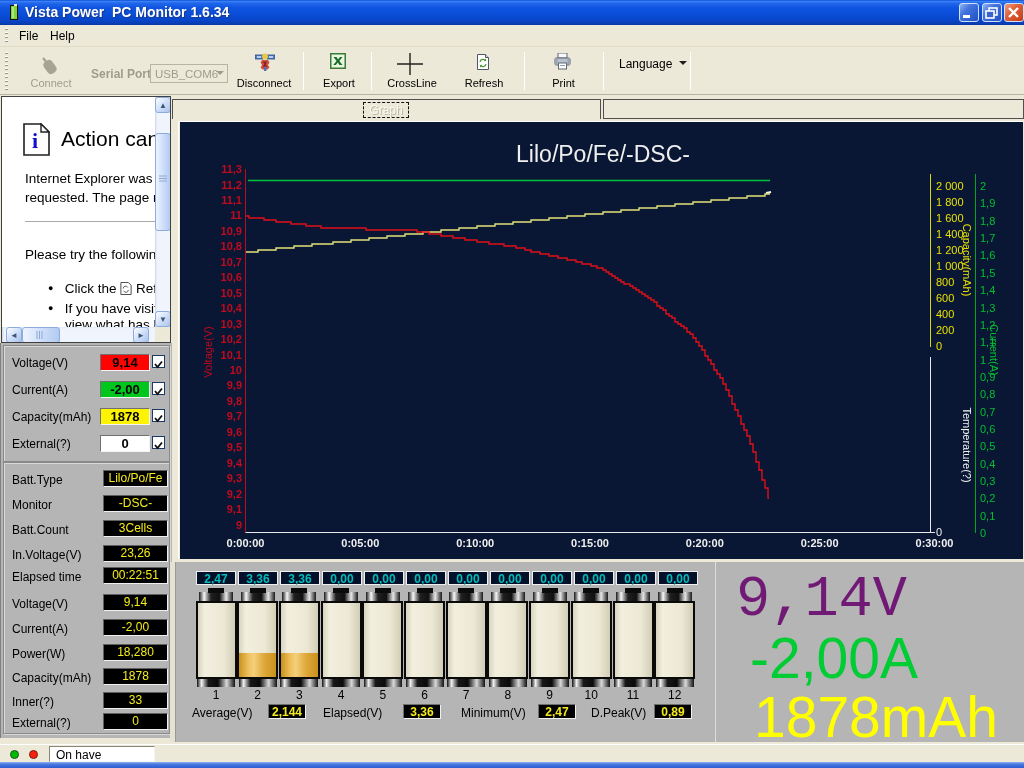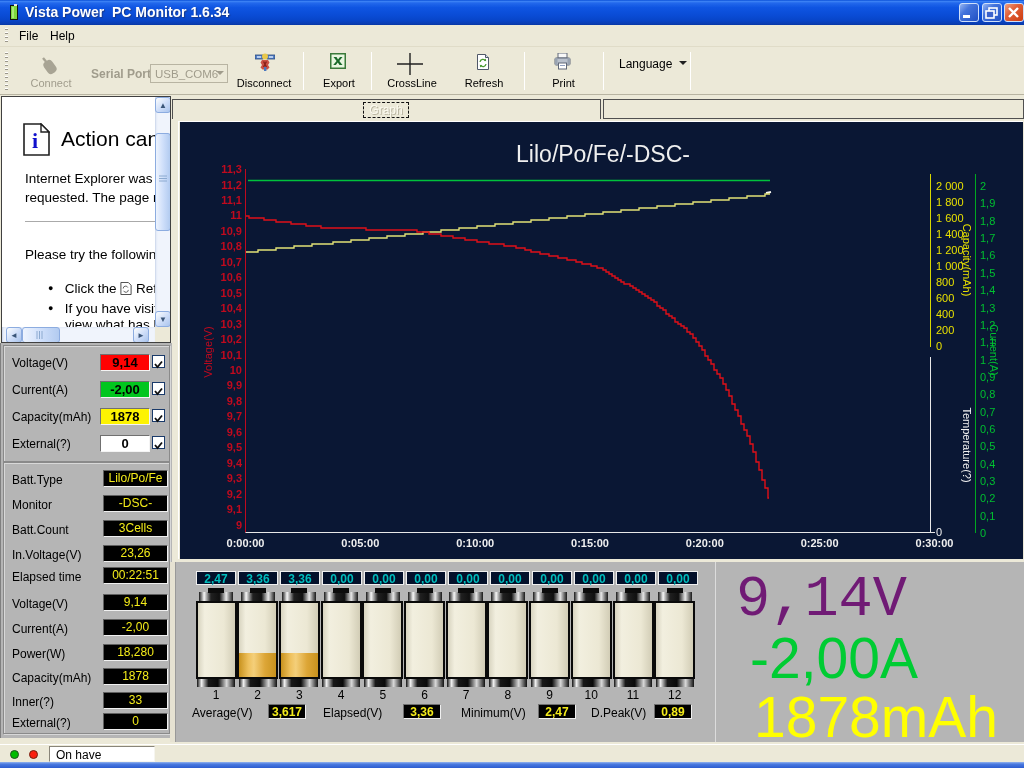--- a/index.html
+++ b/index.html
@@ -351,21 +351,21 @@
   <div class="bterm" style="left:444.0px;top:30px;width:34px;"></div>
   <div class="bnub" style="left:453.0px;top:26px;width:16px;"></div>
   <div class="bcap" style="left:442.0px;top:117px;width:38px;"></div>
   <div class="bnum" style="left:440.5px;top:126px;">11</div>
   <div class="batt" style="left:482.2px;top:39px;"></div>
   <div class="bterm" style="left:485.7px;top:30px;width:34px;"></div>
   <div class="bnub" style="left:494.7px;top:26px;width:16px;"></div>
   <div class="bcap" style="left:483.7px;top:117px;width:38px;"></div>
   <div class="bnum" style="left:482.2px;top:126px;">12</div>
   <div class="statlabel" style="left:20px;top:144px;">Average(V)</div>
-  <div class="statbox" style="left:96px;top:142px;width:38px;">3,617</div>
+  <div class="statbox" style="left:96px;top:142px;width:38px;">2,144</div>
   <div class="statlabel" style="left:151px;top:144px;">Elapsed(V)</div>
   <div class="statbox" style="left:231px;top:142px;width:38px;">3,36</div>
   <div class="statlabel" style="left:289px;top:144px;">Minimum(V)</div>
   <div class="statbox" style="left:366px;top:142px;width:38px;">2,47</div>
   <div class="statlabel" style="left:419px;top:144px;">D.Peak(V)</div>
   <div class="statbox" style="left:482px;top:142px;width:38px;">0,89</div>
   <div class="abs" style="left:543px;top:0;width:1px;height:180px;background:#8a8a8a;border-right:1px solid #dcdcdc;"></div>
   <div class="bignum" style="left:564px;top:10px;color:#701a75;font-family:Liberation Mono, monospace;">9,14V</div>
   <div class="bignum" style="left:578px;top:68px;color:#00cc33;">-2,00A</div>
   <div class="bignum" style="left:582px;top:127px;color:#ffff00;">1878mAh</div>

